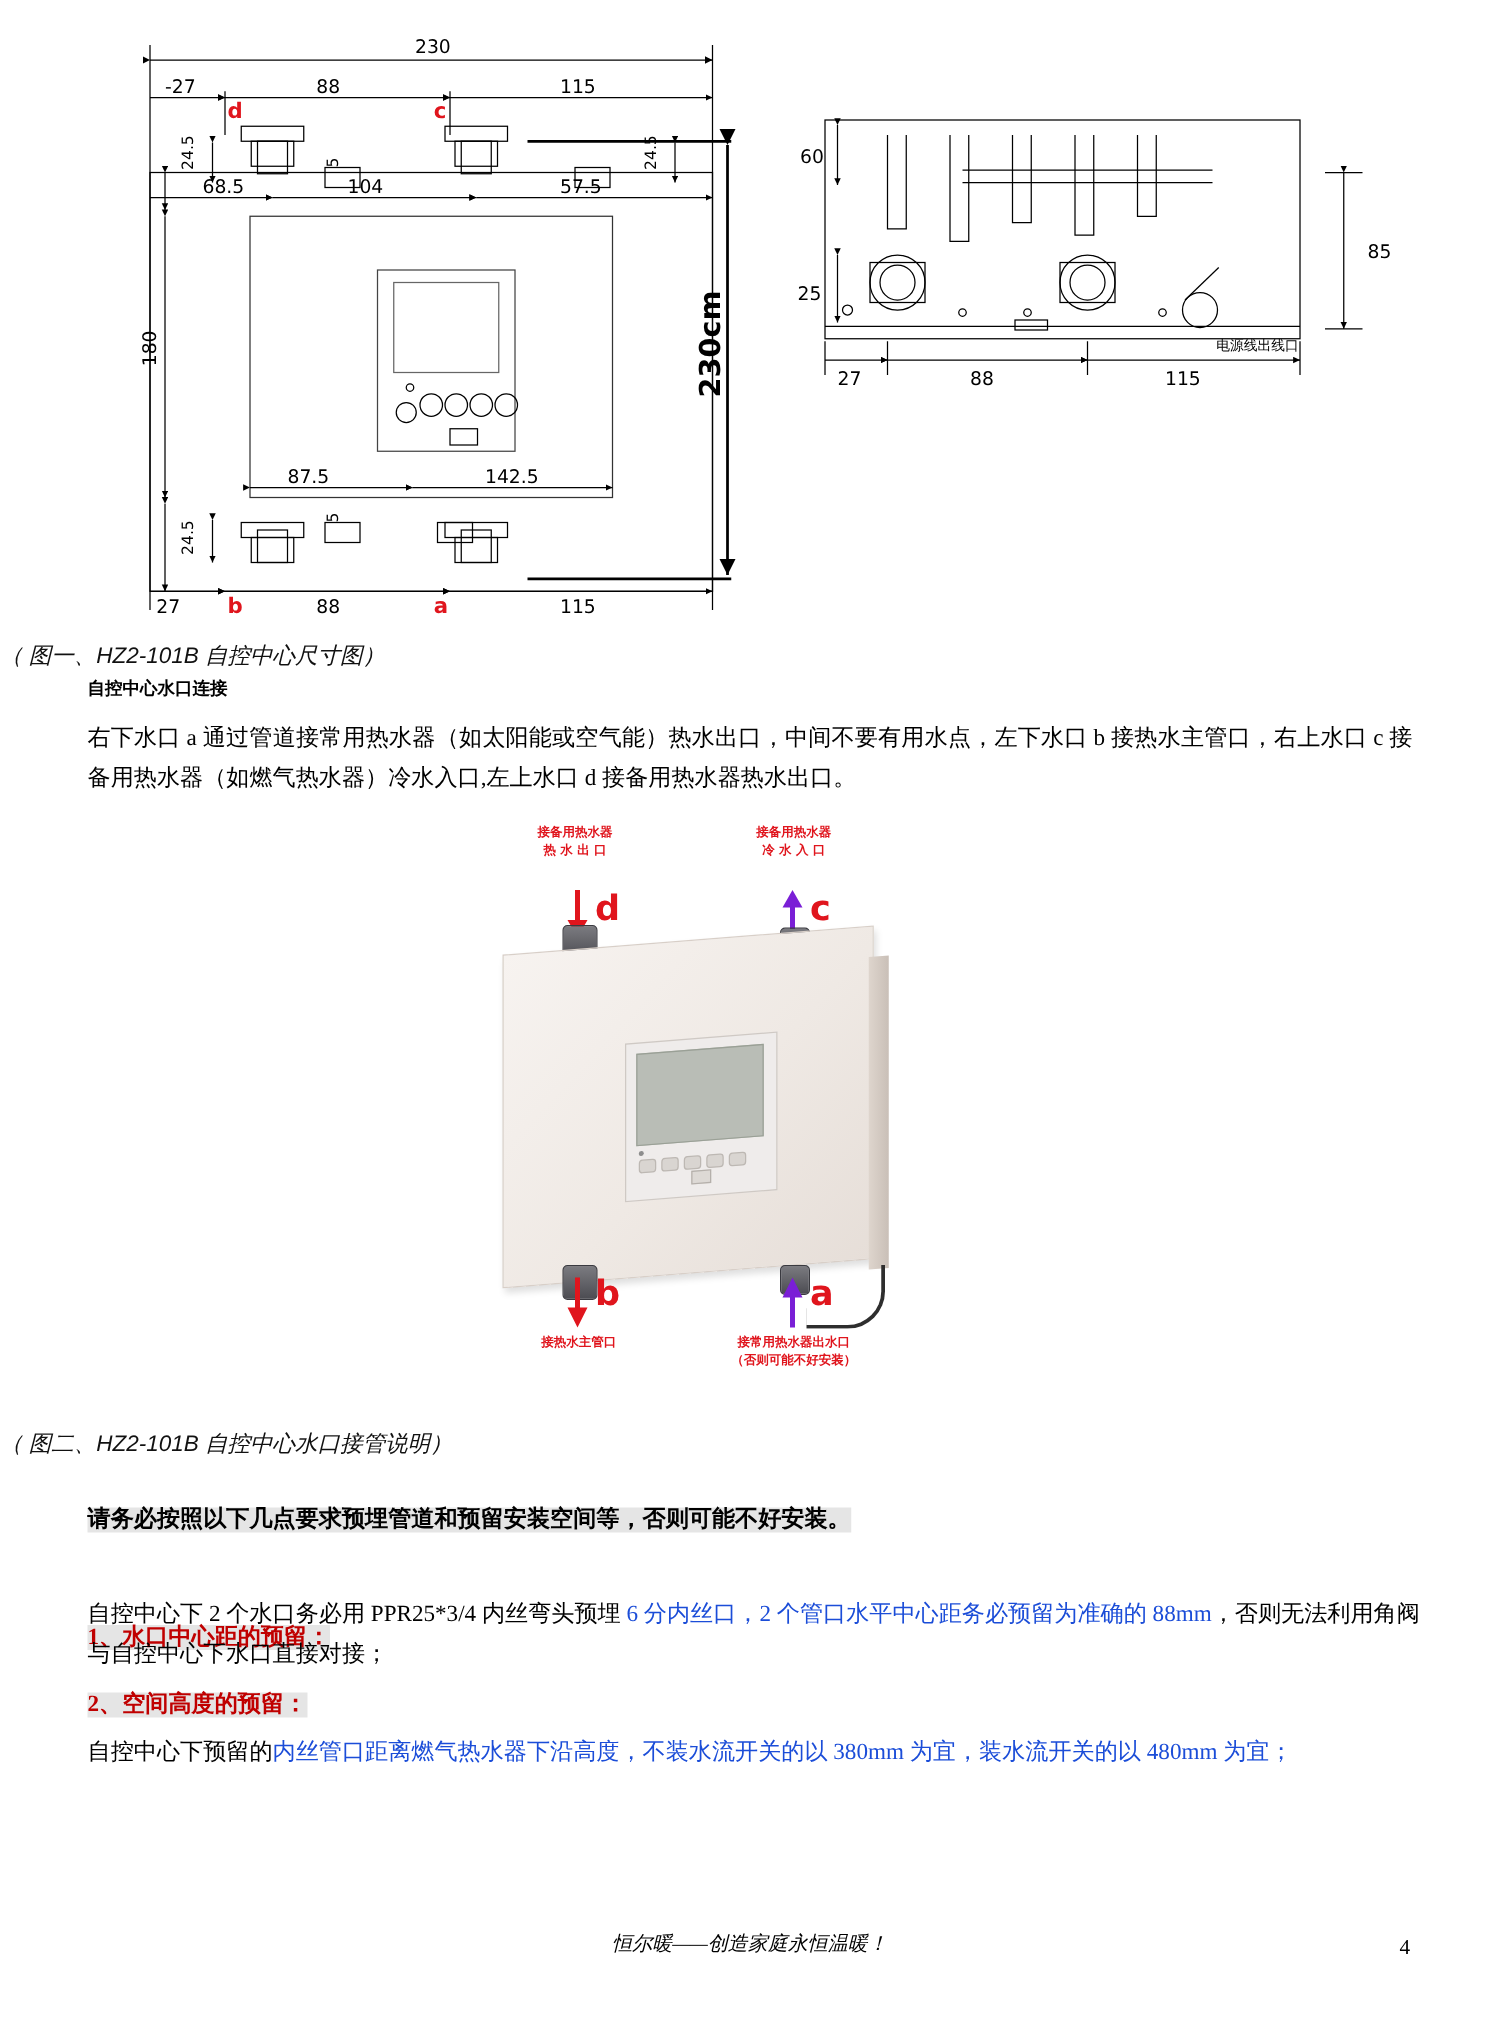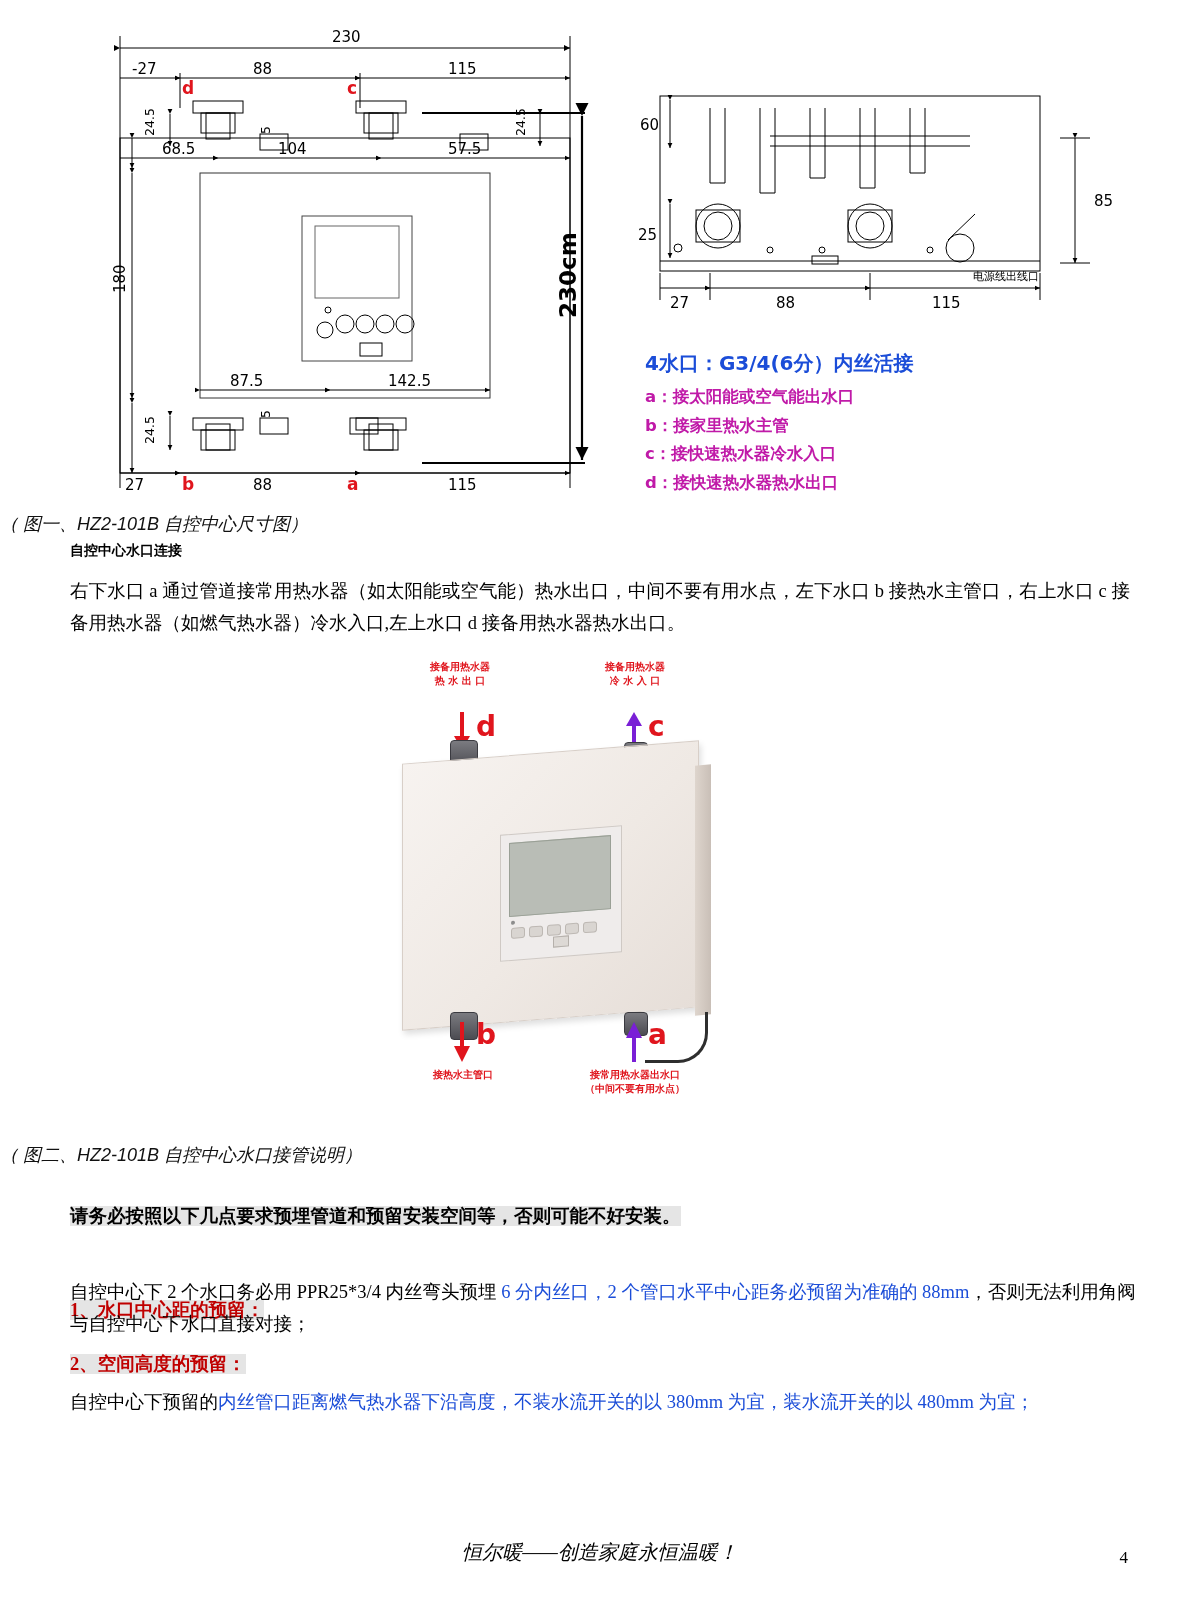--- a/index.html
+++ b/index.html
@@ -205,21 +205,21 @@
     font-weight: bold;
   }
   .blue { color: #1b4dd8; }
 
   .footer {
     position: absolute;
     bottom: 48px;
     left: 0;
     width: 1200px;
     text-align: center;
-    font-size: 20px;
+    font-size: 16px;
     font-style: italic;
     font-family: "Liberation Serif", serif;
   }
   .pageno {
     position: absolute;
     right: 72px;
     bottom: 46px;
     font-size: 17px;
     font-family: "Liberation Serif", serif;
   }
@@ -384,27 +384,20 @@
         <text x="570" y="112">60</text>
         <text x="568" y="222">25</text>
         <text x="1024" y="188">85</text>
         <text x="600" y="290">27</text>
         <text x="706" y="290">88</text>
         <text x="862" y="290">115</text>
       </g>
       <text x="903" y="262" font-family="DejaVu Sans, sans-serif" font-size="11" fill="#000">电源线出线口</text>
     </svg>
 
-    <div class="fig1-legend">
-      <div class="lg-title">4水口：G3/4(6分）内丝活接</div>
-      <div class="lg-item">a：接太阳能或空气能出水口</div>
-      <div class="lg-item">b：接家里热水主管</div>
-      <div class="lg-item">c：接快速热水器冷水入口</div>
-      <div class="lg-item">d：接快速热水器热水出口</div>
-    </div>
   </div>
 
   <div class="caption" style="top:512px;">（ 图一、HZ2-101B 自控中心尺寸图）</div>
 
   <div class="h-section" style="top:542px;">自控中心水口连接</div>
 
   <div class="para" style="top:575px;">右下水口 a 通过管道接常用热水器（如太阳能或空气能）热水出口，中间不要有用水点，左下水口 b 接热水主管口，右上水口 c 接备用热水器（如燃气热水器）冷水入口,左上水口 d 接备用热水器热水出口。</div>
 
   <div class="fig2">
 
@@ -458,21 +451,21 @@
     <div class="port-letter letter-red" style="left:136px; top:358px;">b</div>
     <div class="arrow-label" style="left:48px; top:408px; width:150px;">接热水主管口</div>
 
     <svg style="position:absolute;left:282px;top:360px;" width="24" height="44">
       <line x1="12" y1="16" x2="12" y2="42" stroke="#7a1fd6" stroke-width="4"></line>
       <path d="M4,18 L12,2 L20,18 z" fill="#7a1fd6"></path>
     </svg>
     <div class="port-letter letter-red" style="left:308px; top:358px;">a</div>
     <div class="arrow-label" style="left:185px; top:408px; width:220px;">
       <span>接常用热水器出水口</span><br>
-      <span>（中间不要有用水点）</span>
+      <span>（否则可能不好安装）</span>
     </div>
   </div>
 
   <div class="caption" style="top:1143px;">（ 图二、HZ2-101B 自控中心水口接管说明）</div>
 
   <div class="note-line" style="top:1200px;">
     <span class="hl-yellow">请务必按照以下几点要求预埋管道和预留安装空间等，否则可能不好安装。</span>
   </div>
 
   <div class="note-line" style="top:1294px;">

